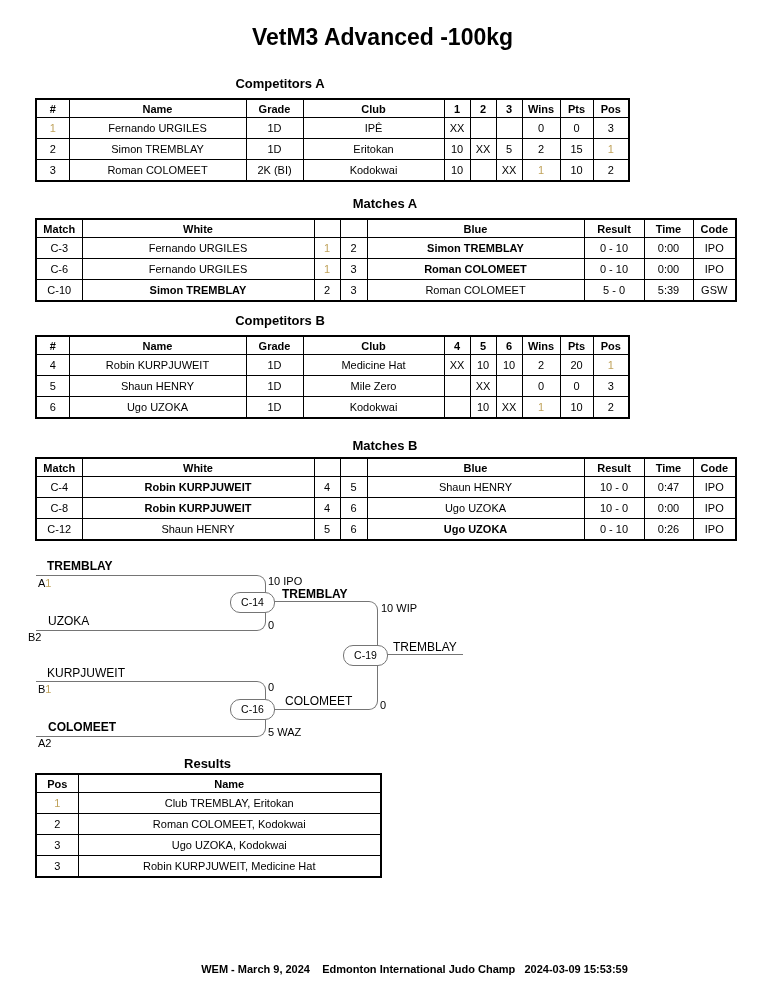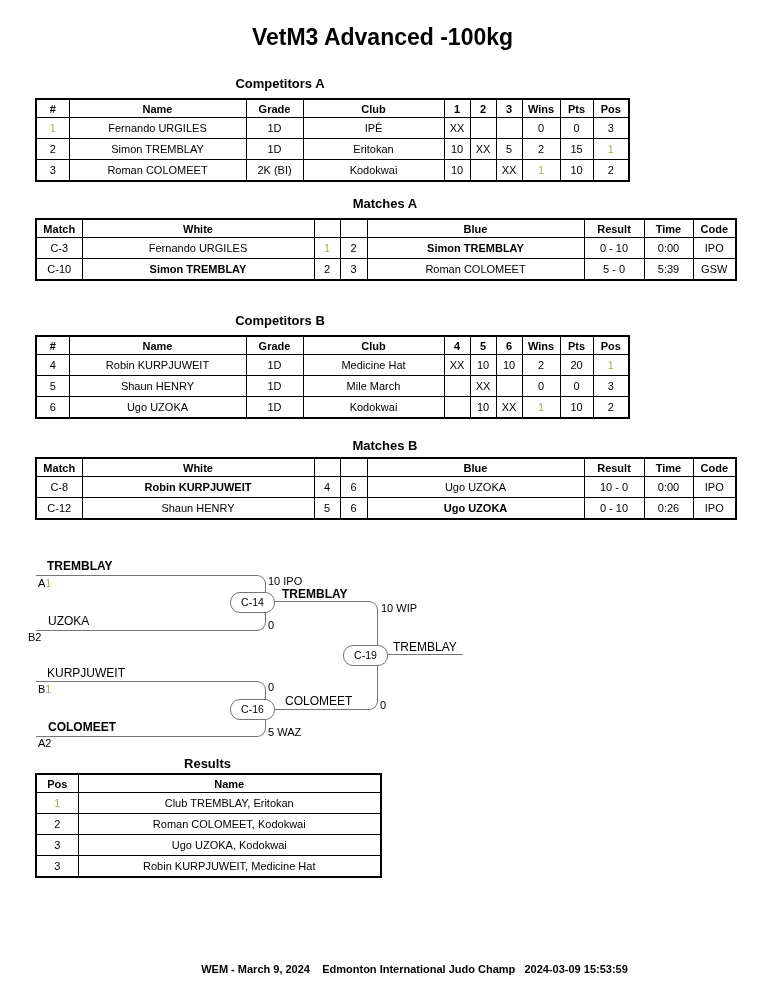--- a/index.html
+++ b/index.html
@@ -146,20 +146,30 @@
     <td class="pl">C-3</td>
     <td class="L">Fernando URGILES</td>
     <td class="dv gold">1</td>
     <td>2</td>
     <td class="L b">Simon TREMBLAY</td>
     <td>0 - 10</td>
     <td>0:00</td>
     <td>IPO</td>
   </tr>
   <tr>
+    <td class="pl">C-6</td>
+    <td class="L">Fernando URGILES</td>
+    <td class="dv gold">1</td>
+    <td>3</td>
+    <td class="L b">Roman COLOMEET</td>
+    <td>0 - 10</td>
+    <td>0:00</td>
+    <td>IPO</td>
+  </tr>
+  <tr>
     <td class="pl">C-10</td>
     <td class="L b">Simon TREMBLAY</td>
     <td class="dv">2</td>
     <td>3</td>
     <td class="L">Roman COLOMEET</td>
     <td>5 - 0</td>
     <td>5:39</td>
     <td>GSW</td>
   </tr>
   </tbody>
@@ -201,21 +211,21 @@
     <td>10</td>
     <td class="dv">10</td>
     <td>2</td>
     <td>20</td>
     <td class="gold">1</td>
   </tr>
   <tr>
     <td>5</td>
     <td class="L">Shaun HENRY</td>
     <td>1D</td>
-    <td class="L">Mile March</td>
+    <td class="L">Mile Zero</td>
     <td></td>
     <td>XX</td>
     <td class="dv"></td>
     <td>0</td>
     <td>0</td>
     <td>3</td>
   </tr>
   <tr>
     <td>6</td>
     <td class="L">Ugo UZOKA</td>
@@ -246,20 +256,30 @@
   <tbody>
   <tr class="hdr">
     <td class="pl">Match</td>
     <td>White</td>
     <td class="dv"></td>
     <td></td>
     <td>Blue</td>
     <td>Result</td>
     <td>Time</td>
     <td>Code</td>
+  </tr>
+  <tr>
+    <td class="pl">C-4</td>
+    <td class="L b">Robin KURPJUWEIT</td>
+    <td class="dv">4</td>
+    <td>5</td>
+    <td class="L">Shaun HENRY</td>
+    <td>10 - 0</td>
+    <td>0:47</td>
+    <td>IPO</td>
   </tr>
   <tr>
     <td class="pl">C-8</td>
     <td class="L b">Robin KURPJUWEIT</td>
     <td class="dv">4</td>
     <td>6</td>
     <td class="L">Ugo UZOKA</td>
     <td>10 - 0</td>
     <td>0:00</td>
     <td>IPO</td>

